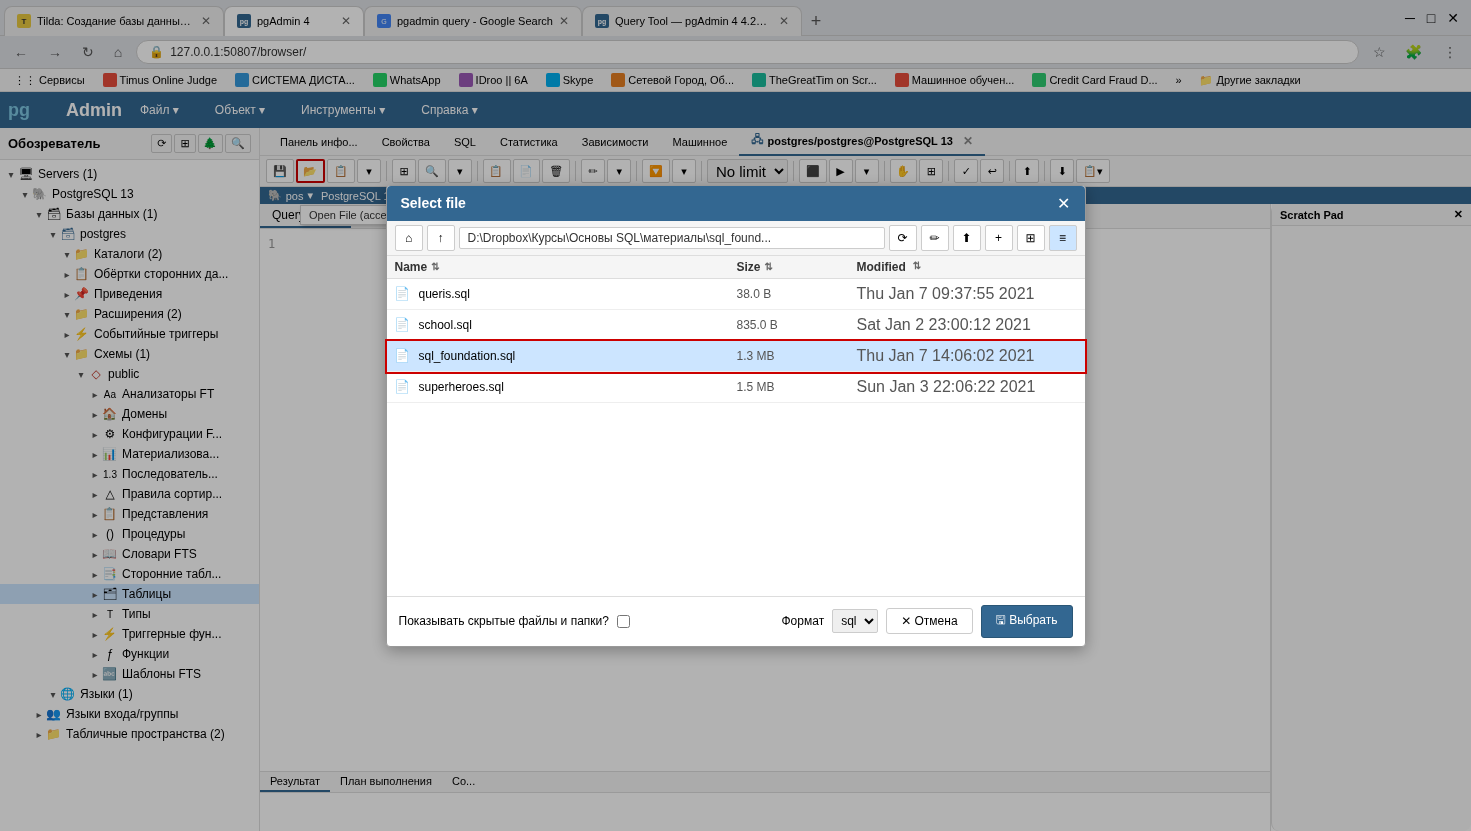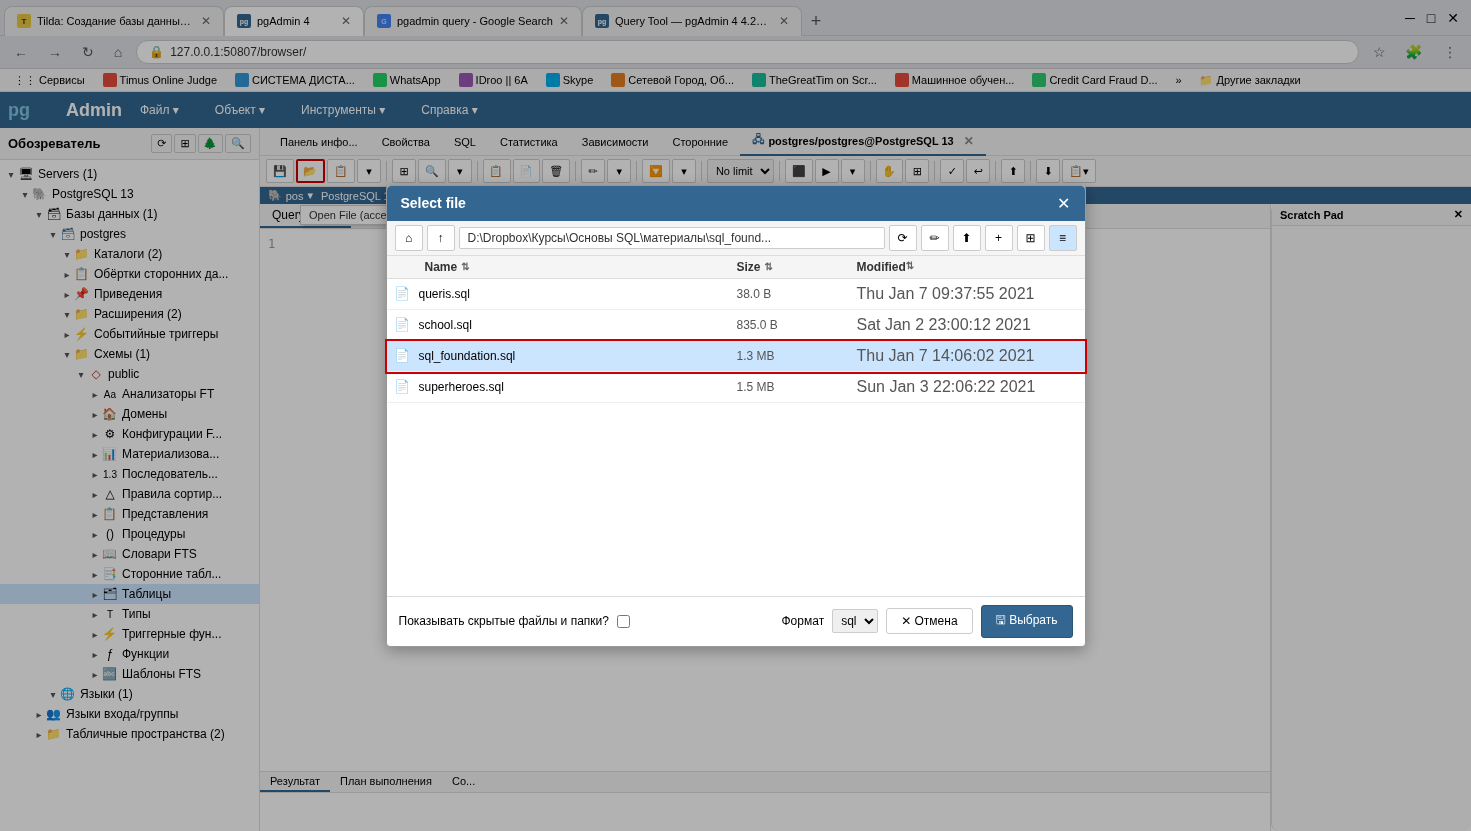--- a/index.html
+++ b/index.html
@@ -54,21 +54,21 @@
     
     .main-content { flex: 1; display: flex; flex-direction: column; overflow: hidden; }
     .main-tabs-bar { background: #f5f5f5; border-bottom: 1px solid #ddd; display: flex; align-items: center; padding: 0 8px; height: 28px; }
     .main-tab { padding: 4px 12px; font-size: 11px; cursor: pointer; border: none; background: none; }
     .main-tab.active { border-bottom: 2px solid #336791; font-weight: bold; }
     .main-tab-close { font-size: 12px; margin-left: 6px; color: #888; }
     .query-toolbar { background: #f5f5f5; border-bottom: 1px solid #ddd; padding: 3px 6px; display: flex; align-items: center; gap: 2px; flex-wrap: wrap; }
     .toolbar-btn { background: white; border: 1px solid #ccc; border-radius: 2px; padding: 3px 6px; cursor: pointer; font-size: 11px; display: inline-flex; align-items: center; justify-content: center; min-width: 24px; height: 24px; }
     .toolbar-btn.open-file { border: 2px solid #cc0000; }
     .toolbar-sep { width: 1px; height: 20px; background: #ccc; margin: 0 3px; }
-    .toolbar-select { height: 24px; font-size: 11px; border: 1px solid #ccc; border-radius: 2px; padding: 0 4px; }
+    .toolbar-select { height: 24px; font-size: 15px; border: 1px solid #ccc; border-radius: 2px; padding: 0 4px; }
 
     .db-indicator { background: #336791; color: white; display: flex; align-items: center; padding: 2px 8px; font-size: 11px; gap: 4px; }
 
     .query-area { display: flex; flex: 1; }
     .query-editor-panel { flex: 1; display: flex; flex-direction: column; border-right: 1px solid #ddd; }
     .query-sub-tabs { display: flex; border-bottom: 1px solid #ddd; background: #f5f5f5; }
     .query-sub-tab { padding: 4px 12px; font-size: 12px; cursor: pointer; border: none; background: none; border-bottom: 2px solid transparent; }
     .query-sub-tab.active { border-bottom: 2px solid #336791; }
     .query-editor-content { flex: 1; background: white; padding: 8px; font-family: monospace; font-size: 12px; color: #333; position: relative; }
     .line-num { color: #999; user-select: none; margin-right: 12px; }
@@ -87,23 +87,23 @@
     .dialog-header { background: #336791; color: white; padding: 8px 14px; display: flex; align-items: center; justify-content: space-between; border-radius: 4px 4px 0 0; }
     .dialog-title { font-size: 14px; font-weight: bold; }
     .dialog-close { color: white; cursor: pointer; font-size: 16px; }
 
     .dialog-toolbar { background: #f5f5f5; border-bottom: 1px solid #ddd; padding: 4px 8px; display: flex; align-items: center; gap: 4px; }
     .dialog-tool-btn { background: white; border: 1px solid #ccc; border-radius: 2px; padding: 3px 7px; cursor: pointer; font-size: 12px; display: inline-flex; align-items: center; justify-content: center; min-width: 28px; height: 26px; }
     .path-display { flex: 1; background: white; border: 1px solid #ccc; border-radius: 2px; padding: 3px 8px; font-size: 12px; color: #333; }
 
     .file-list { flex: 1; min-height: 340px; }
     .file-list-header { display: flex; background: #f5f5f5; border-bottom: 1px solid #ddd; padding: 4px 8px; }
-    .file-col-name { flex: 1; font-size: 12px; font-weight: bold; color: #333; display: flex; align-items: center; gap: 4px; margin-left: 30px; }
+    .file-col-name { flex: 1; font-size: 12px; font-weight: bold; color: #333; display: flex; align-items: center; gap: 4px; }
     .file-col-size { width: 120px; font-size: 12px; font-weight: bold; color: #333; display: flex; align-items: center; gap: 4px; }
-    .file-col-modified { width: 220px; font-size: 12px; font-weight: bold; color: #333; display: flex; align-items: flex-start; gap: 0; }
+    .file-col-modified { width: 220px; font-size: 12px; font-weight: bold; color: #333; display: flex; align-items: flex-start; gap: 7px; }
     .sort-arrow { font-size: 10px; color: #666; }
 
     .file-item { display: flex; align-items: center; padding: 6px 8px; border-bottom: 1px solid #eee; cursor: pointer; }
     .file-item.selected { background: #cce5ff; outline: 2px solid #cc0000; }
     .file-icon { width: 16px; height: 16px; margin-right: 8px; display: inline-flex; align-items: center; justify-content: center; color: #555; font-size: 13px; }
     .file-name { flex: 1; font-size: 12px; }
     .file-size { width: 120px; font-size: 12px; color: #555; }
     .file-modified { width: 220px; font-size: 16px; color: #555; }
 
     .dialog-footer { border-top: 1px solid #ddd; padding: 8px 12px; display: flex; align-items: center; justify-content: space-between; }
@@ -447,21 +447,21 @@
         <div class="main-tab">
           <span>SQL</span>
         </div>
         <div class="main-tab">
           <span>Статистика</span>
         </div>
         <div class="main-tab">
           <span>Зависимости</span>
         </div>
         <div class="main-tab">
-          <span>Сторонние</span>
+          <span>Машинное</span>
         </div>
         <div class="main-tab active" style="flex:0 0 auto; display:flex; align-items:center; gap:4px;">
           <span style="color:#336791;">🖧</span>
           <span>postgres/postgres@PostgreSQL 13</span>
           <span class="main-tab-close">✕</span>
         </div>
       </div>
 
       <div class="query-toolbar">
         <button class="toolbar-btn" title="Save">💾</button>

